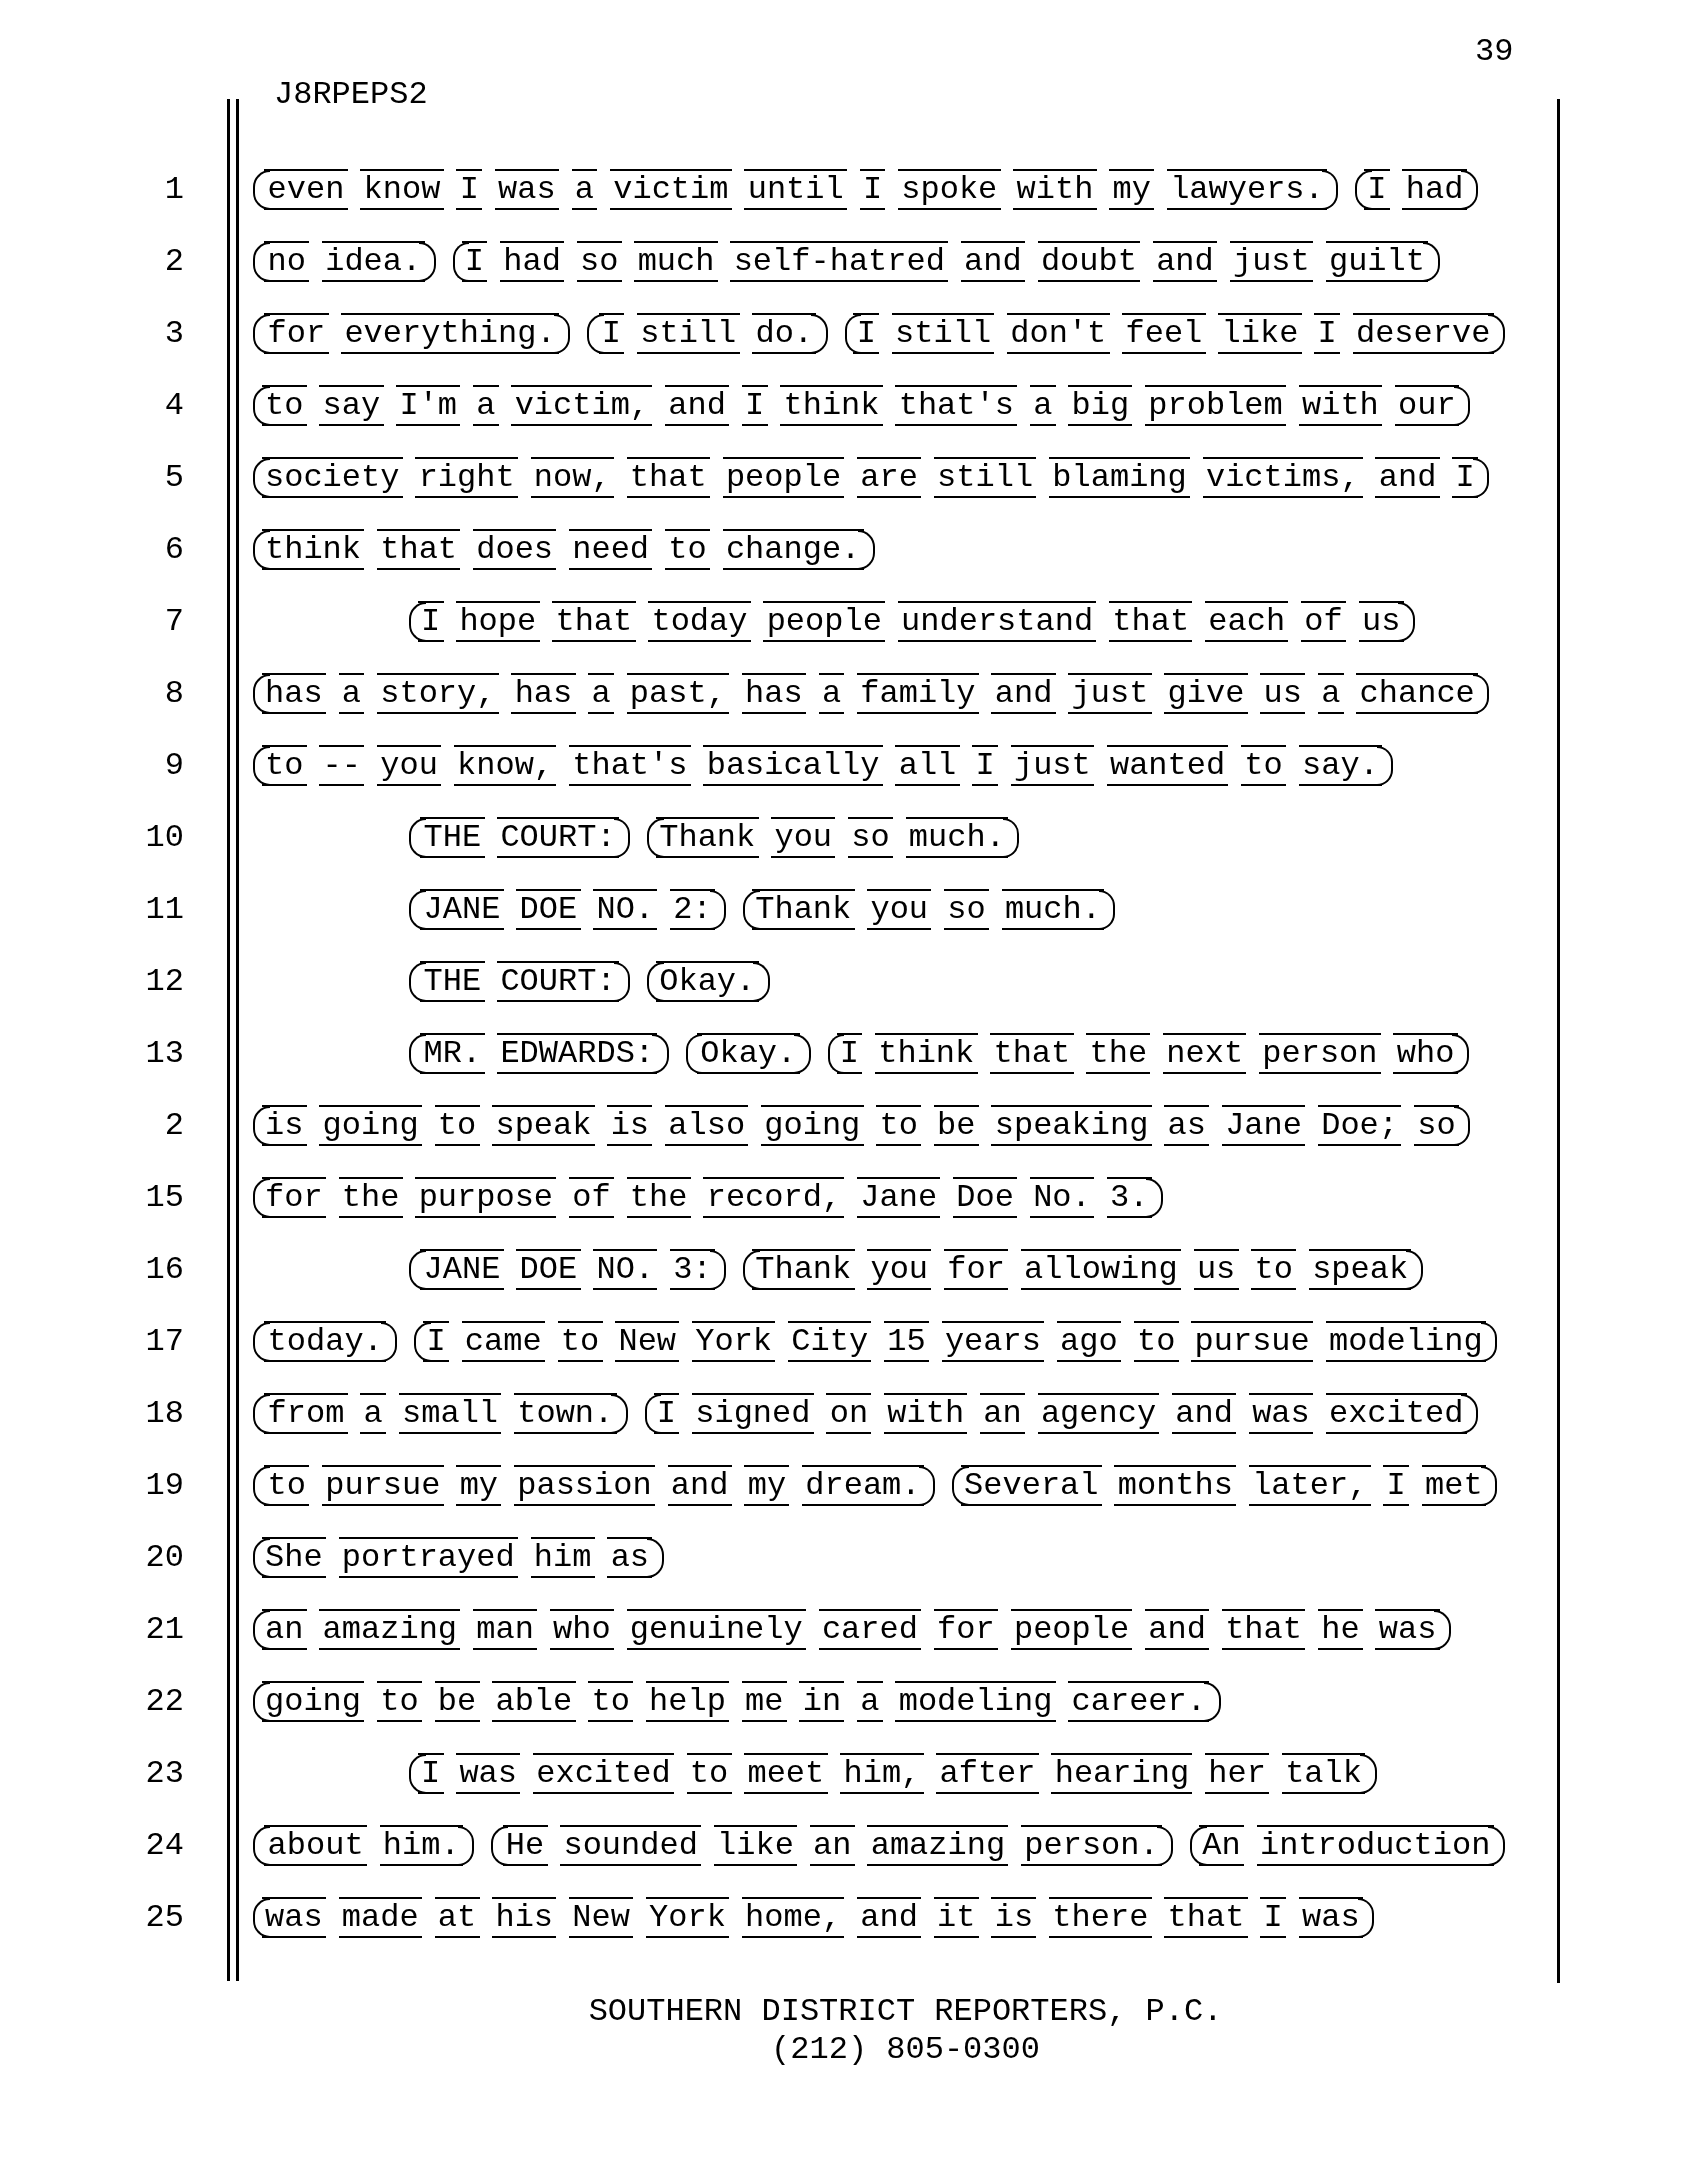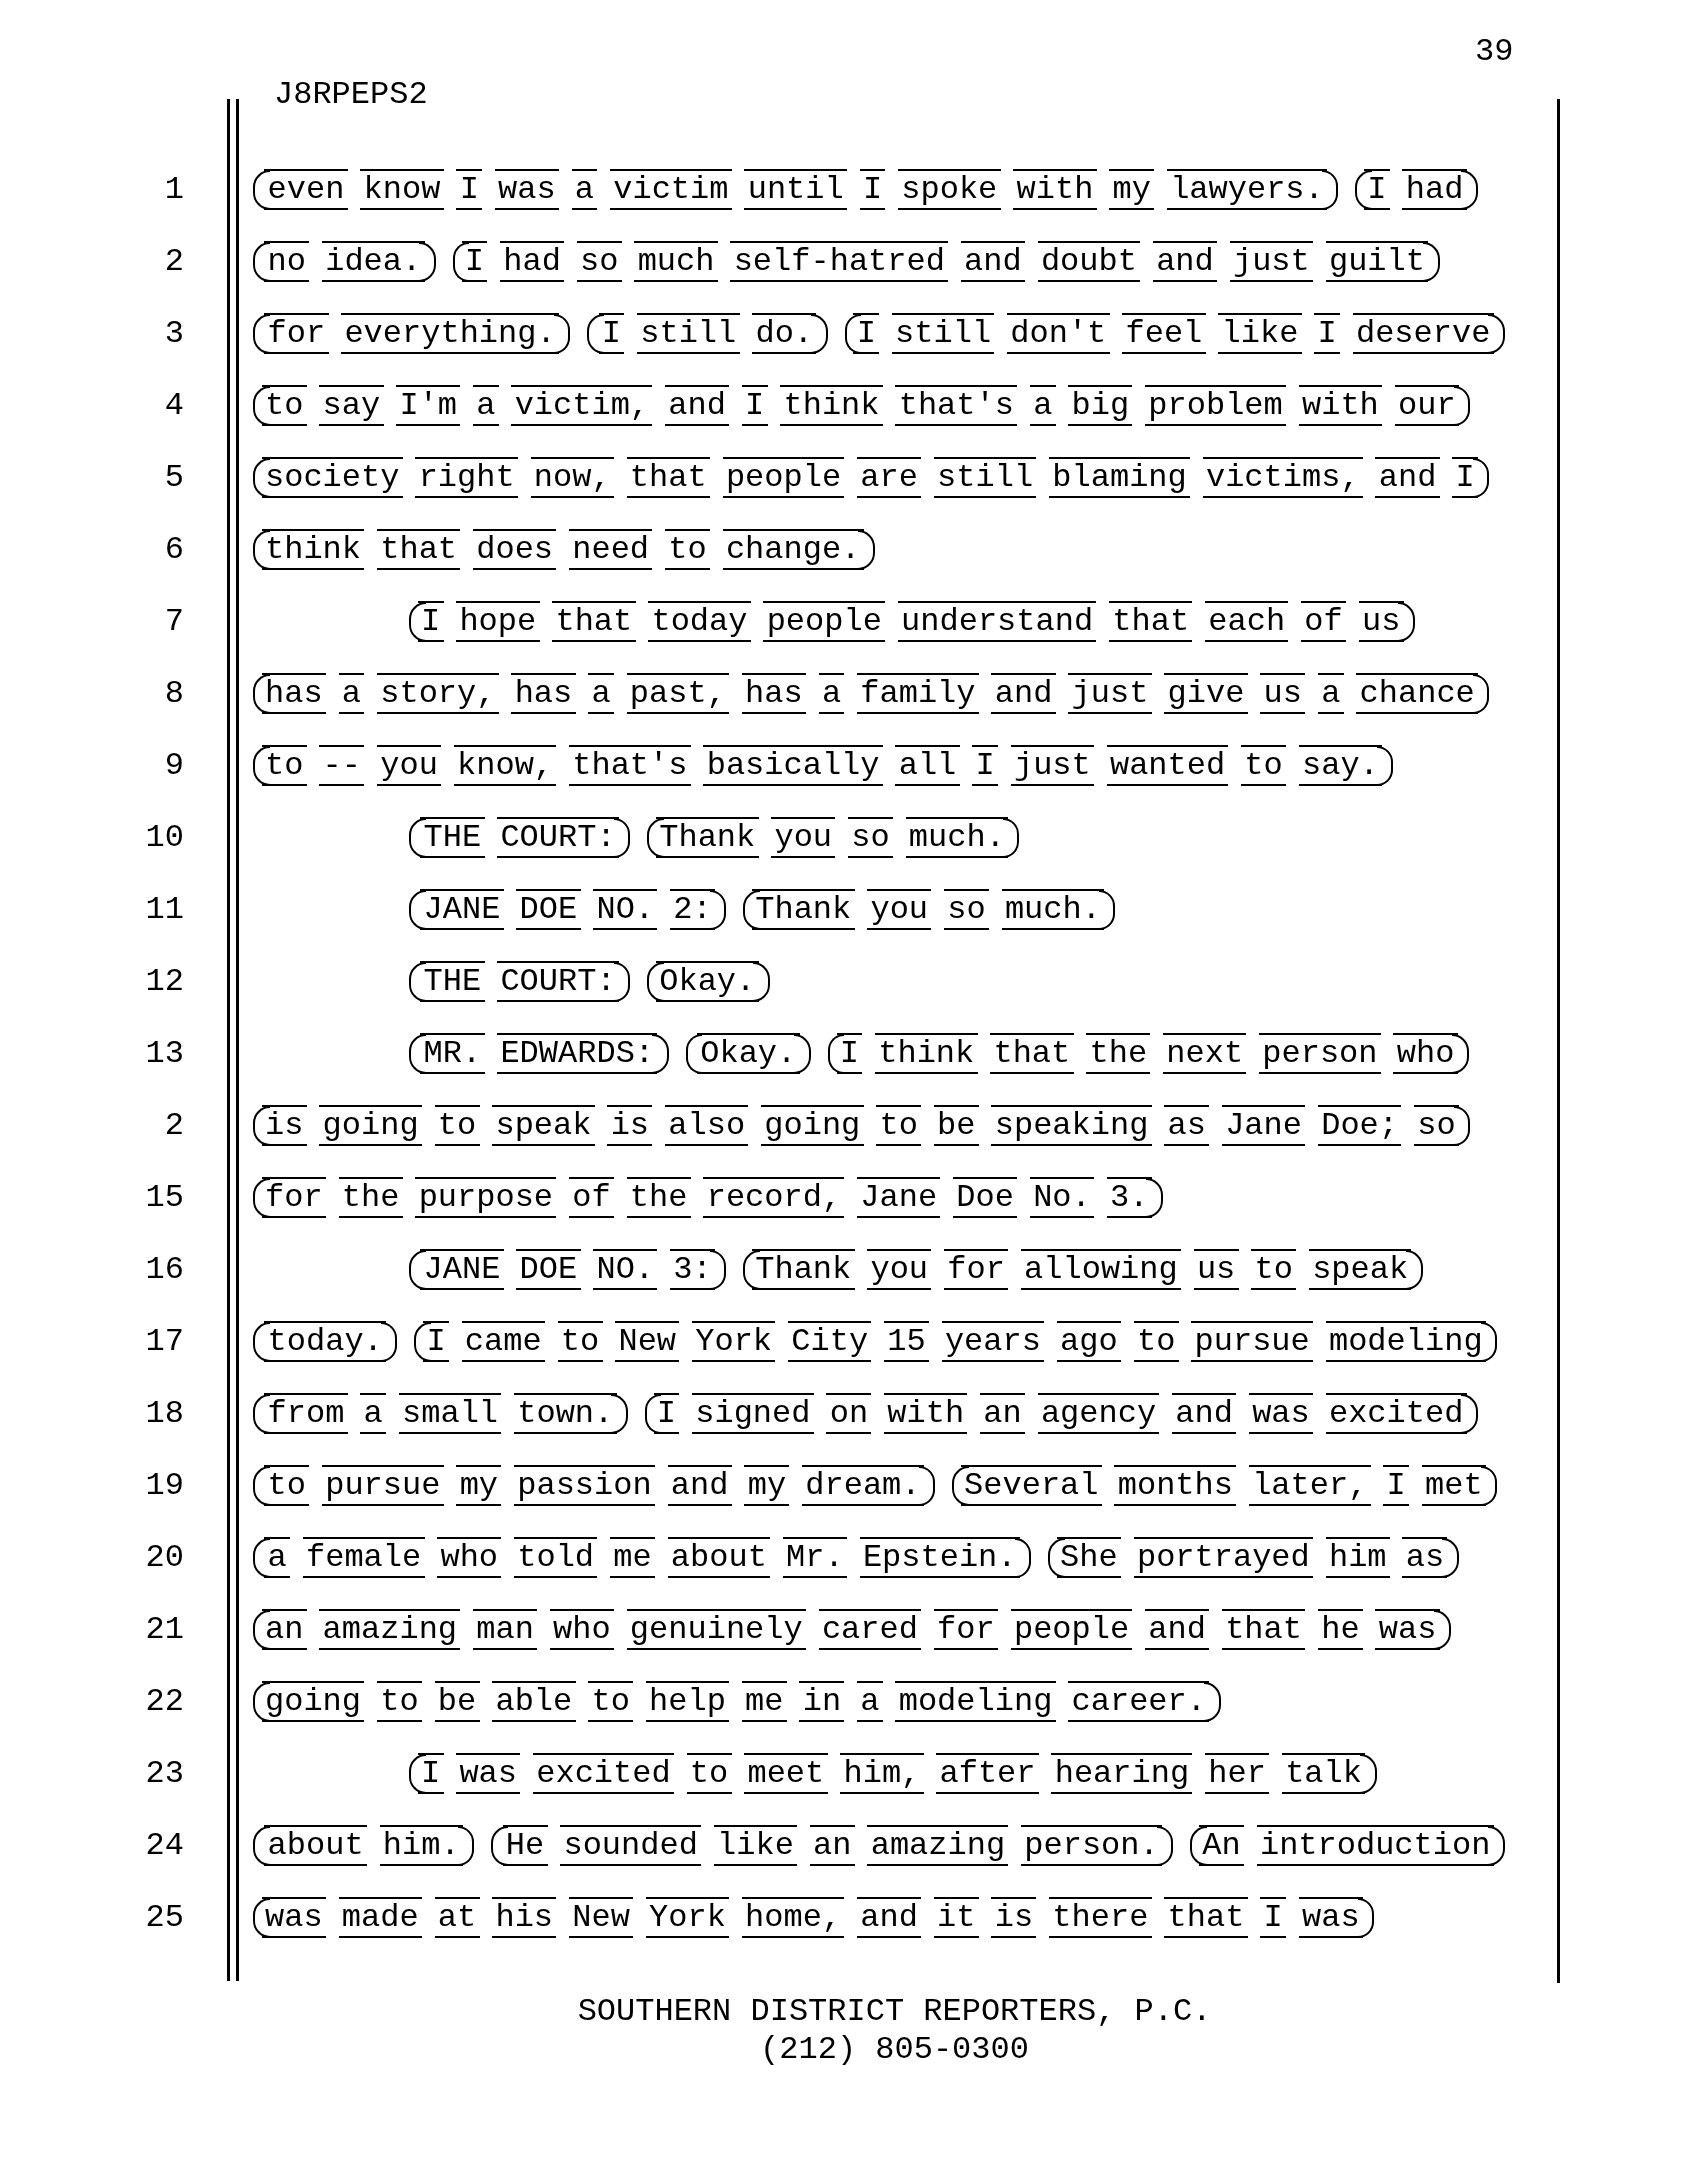--- a/index.html
+++ b/index.html
@@ -23,21 +23,21 @@
   .frag::before{
     content:"";position:absolute;left:0;top:-2px;bottom:-2px;width:14.6px;
     border:2px solid #000;border-right:none;border-radius:17px 0 0 17px;
   }
   .frag::after{
     content:"";position:absolute;right:0;top:-2px;bottom:-2px;width:14.6px;
     border:2px solid #000;border-left:none;border-radius:0 17px 17px 0;
   }
   .ftext{white-space:pre;}
   .w{border-top:2px solid #000;border-bottom:2px solid #000;padding:0 3.3px;margin:0 -3.3px;}
-  .footer{position:absolute;left:242px;width:1305px;top:1993px;text-align:center;font-size:32px;line-height:38px;}
+  .footer{position:absolute;left:253px;width:1305px;top:1993px;text-align:center;font-size:32px;line-height:38px;}
 </style>
 </head>
 <body>
 
 <div class="page">
   <div class="pageno">39</div>
   <div class="header-code">J8RPEPS2</div>
 
   <div class="vrule ruleL1"></div>
   <div class="vrule ruleL2"></div>
@@ -167,21 +167,20 @@
       <div class="line">
         <div class="num">19</div>
         <div class="content">
           <span class="frag"><span class="ftext"><span class="w">to</span> <span class="w">pursue</span> <span class="w">my</span> <span class="w">passion</span> <span class="w">and</span> <span class="w">my</span> <span class="w">dream.</span></span></span>
           <span class="frag"><span class="ftext"><span class="w">Several</span> <span class="w">months</span> <span class="w">later,</span> <span class="w">I</span> <span class="w">met</span></span></span>
         </div>
       </div>
       <div class="line">
         <div class="num">20</div>
         <div class="content">
-          <span class="frag"><span class="ftext"><span class="w">a</span> <span class="w">female</span> <span class="w">who</span> <span class="w">told</span> <span class="w">me</span> <span class="w">about</span> <span class="w">Mr.</span> <span class="w">Epstein.</span></span></span>
           <span class="frag"><span class="ftext"><span class="w">She</span> <span class="w">portrayed</span> <span class="w">him</span> <span class="w">as</span></span></span>
         </div>
       </div>
       <div class="line">
         <div class="num">21</div>
         <div class="content">
           <span class="frag"><span class="ftext"><span class="w">an</span> <span class="w">amazing</span> <span class="w">man</span> <span class="w">who</span> <span class="w">genuinely</span> <span class="w">cared</span> <span class="w">for</span> <span class="w">people</span> <span class="w">and</span> <span class="w">that</span> <span class="w">he</span> <span class="w">was</span></span></span>
         </div>
       </div>
       <div class="line">

